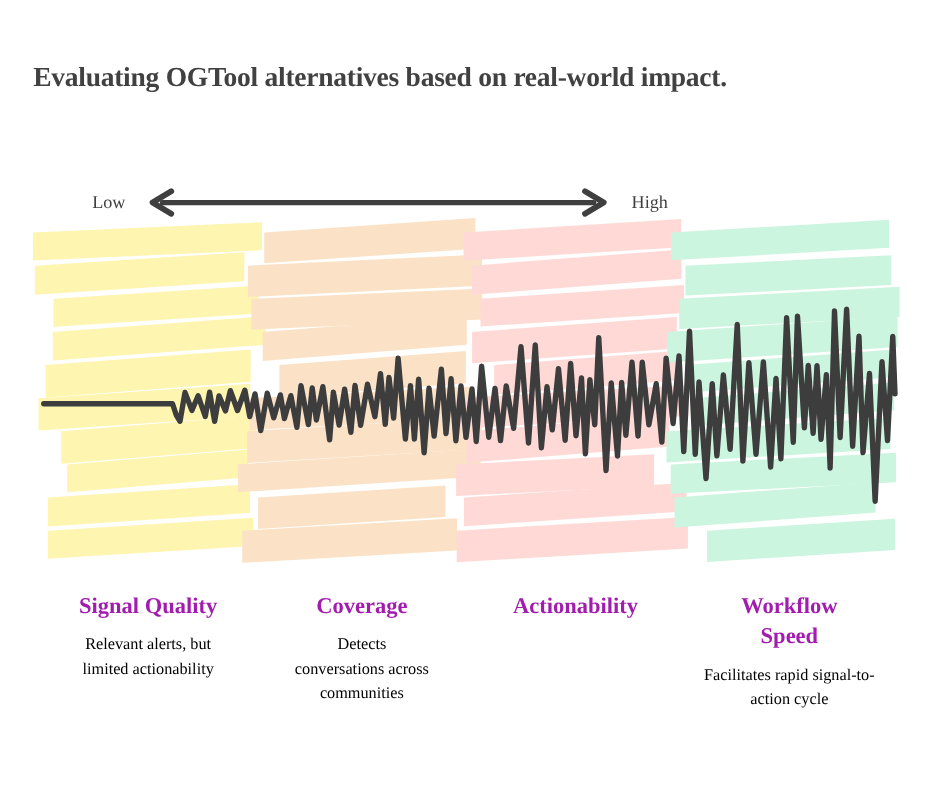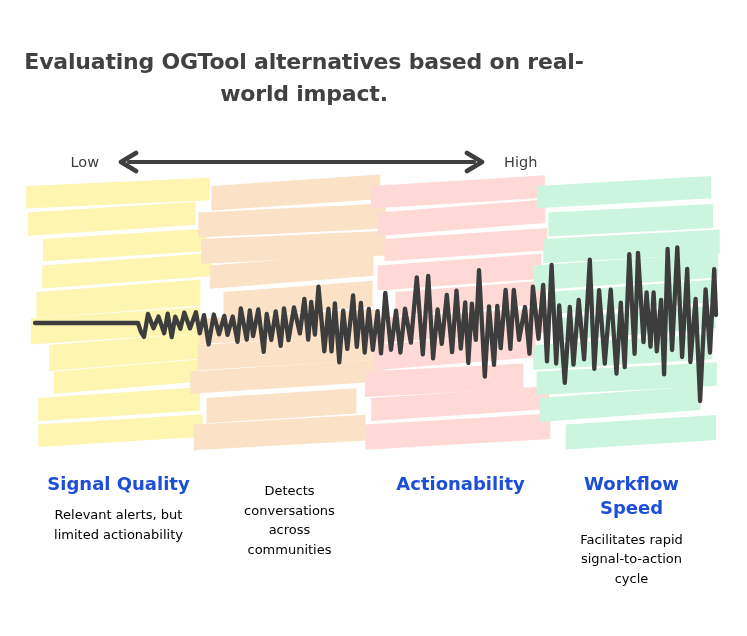--- a/index.html
+++ b/index.html
@@ -3,42 +3,42 @@
 <meta charset="utf-8">
 <style>
   html,body{margin:0;padding:0;}
   body{
     width:747px;height:636px;
     background:#ffffff;
     font-family:"DejaVu Sans","Liberation Sans",sans-serif;
     overflow:hidden;position:relative;
     color:#414141;
   }
-  .stage{position:absolute;inset:0;width:608px;height:636px;}
+  .stage{position:absolute;inset:0;width:608px;height:636px;font-family:Liberation Serif, serif;}
   .page-title{
     position:absolute;top:46px;left:0;right:0;
     text-align:center;
     font-size:22px;font-weight:bold;
     line-height:1.45;letter-spacing:-0.2px;
     color:#414141;
   }
   .page-title .inner{display:inline-block;max-width:700px;}
   .axis-row{
     position:absolute;top:150px;left:0;right:0;
     display:flex;align-items:center;justify-content:center;gap:15px;
     font-size:14.5px;color:#3f3f3f;font-weight:500;
   }
   #scene{position:absolute;top:0;left:0;}
   .labels-row{
     position:absolute;top:472px;left:33px;width:684px;
     display:flex;
   }
   .label-col{flex:1 1 0;text-align:center;}
   .col-heading{
-    font-size:18px;font-weight:bold;color:#1d4ed8;
+    font-size:18px;font-weight:bold;color:#a21caf;
     line-height:1.35;margin:0 auto;
   }
   .col-desc{
     font-size:13px;color:#000000;line-height:1.5;
     margin:9px auto 0;max-width:138px;
   }
   .label-col:nth-child(2) .col-desc{max-width:112px;}
   .label-col:nth-child(4) .col-heading{max-width:108px;}
 </style>
 </head>
@@ -103,20 +103,21 @@
     </svg>
     <span>High</span>
   </div>
 
   <div class="labels-row">
     <div class="label-col">
       <div class="col-heading">Signal Quality</div>
       <div class="col-desc">Relevant alerts, but limited actionability</div>
     </div>
     <div class="label-col">
+      <div class="col-heading">Coverage</div>
       <div class="col-desc">Detects conversations across communities</div>
     </div>
     <div class="label-col">
       <div class="col-heading">Actionability</div>
     </div>
     <div class="label-col">
       <div class="col-heading">Workflow Speed</div>
       <div class="col-desc">Facilitates rapid signal-to-action cycle</div>
     </div>
   </div>

